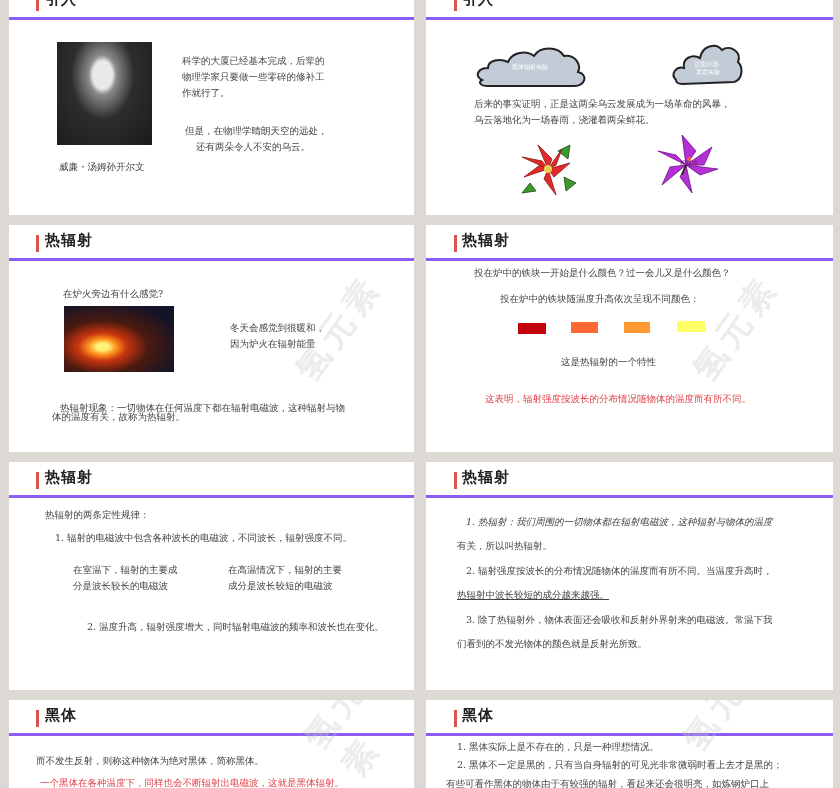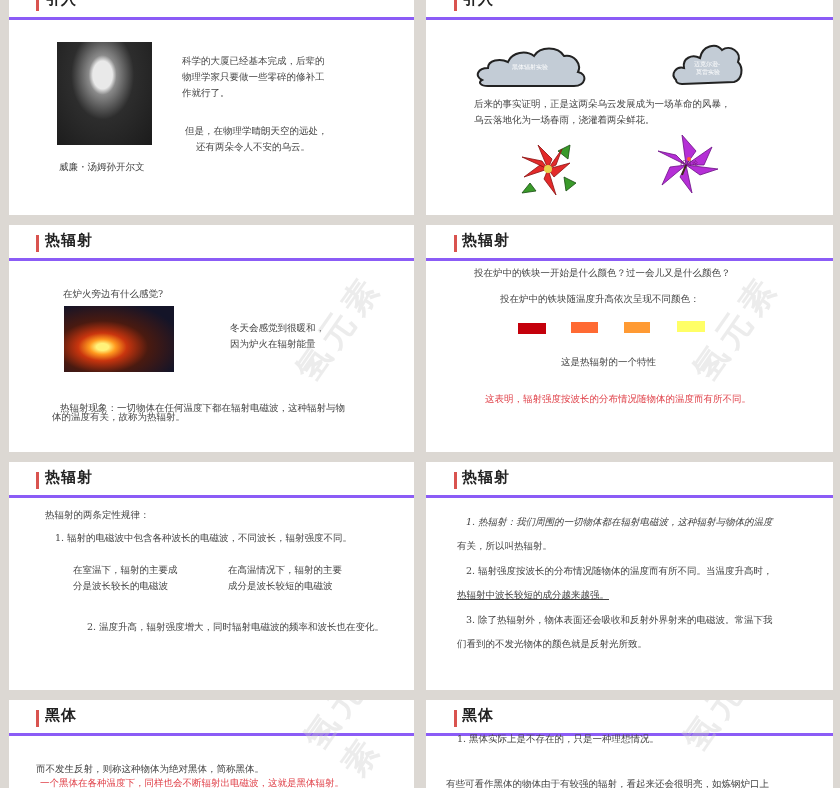--- a/index.html
+++ b/index.html
@@ -136,26 +136,27 @@
   <div class="txt" style="left:31px; top:124px;text-decoration:underline;">热辐射中波长较短的成分越来越强。</div>
   <div class="txt" style="left:40px; top:149px;">3. 除了热辐射外，物体表面还会吸收和反射外界射来的电磁波。常温下我</div>
   <div class="txt" style="left:31px; top:173px;">们看到的不发光物体的颜色就是反射光所致。</div>
 </div>
 
 <div class="slide" style="left:9px; top:700px; width:405px; height:100px;">
   <div class="hdr">
     <div class="bar"></div>
     <div class="ttl">黑体</div>
   </div>
-  <div class="txt" style="left:27px; top:60px;">而不发生反射，则称这种物体为绝对黑体，简称黑体。</div>
+  <div class="txt" style="left:27px; top:52px;">而不发生反射，则称这种物体为绝对黑体，简称黑体。</div>
   <div class="txt red" style="left:31px; top:74px;">一个黑体在各种温度下，同样也会不断辐射出电磁波，这就是黑体辐射。</div>
   <div class="wm" style="left:300px; top:-30px;">氢元素</div>
 </div>
 
 <div class="slide" style="left:426px; top:700px; width:407px; height:100px;">
   <div class="hdr">
     <div class="bar" style="left:28px;"></div>
     <div class="ttl">黑体</div>
   </div>
-  <div class="txt" style="left:31px; top:30px;">1. 黑体实际上是不存在的，只是一种理想情况。</div>
+  <div class="txt" style="left:31px; top:38px;">1. 黑体实际上是不存在的，只是一种理想情况。</div>
+  <div class="txt" style="left:31px; top:56px;">2. 黑体不一定是黑的，只有当自身辐射的可见光非常微弱时看上去才是黑的；</div>
   <div class="txt" style="left:20px; top:75px;">有些可看作黑体的物体由于有较强的辐射，看起来还会很明亮，如炼钢炉口上</div>
   <div class="wm" style="left:240px; top:-25px;">氢元素</div>
 </div>
 
 </body></html>

